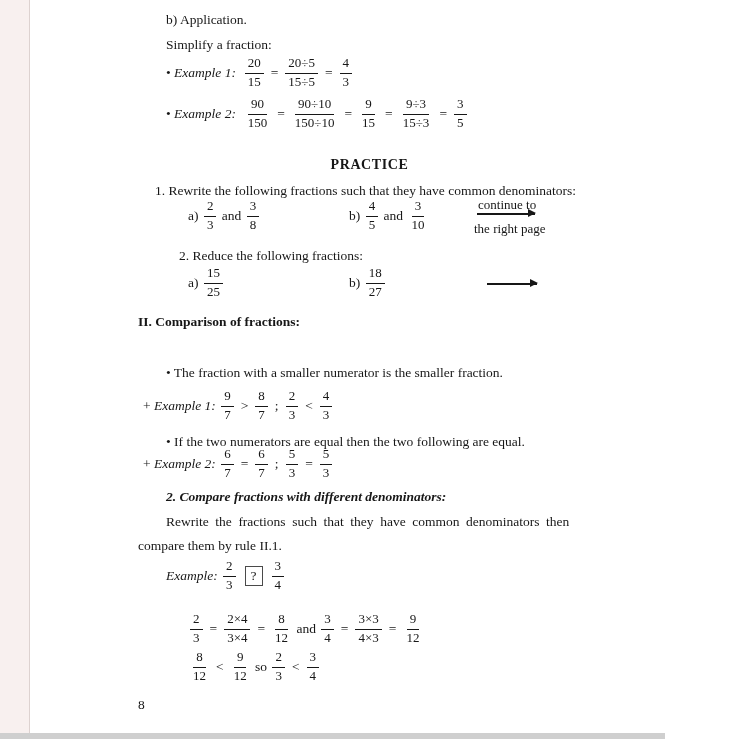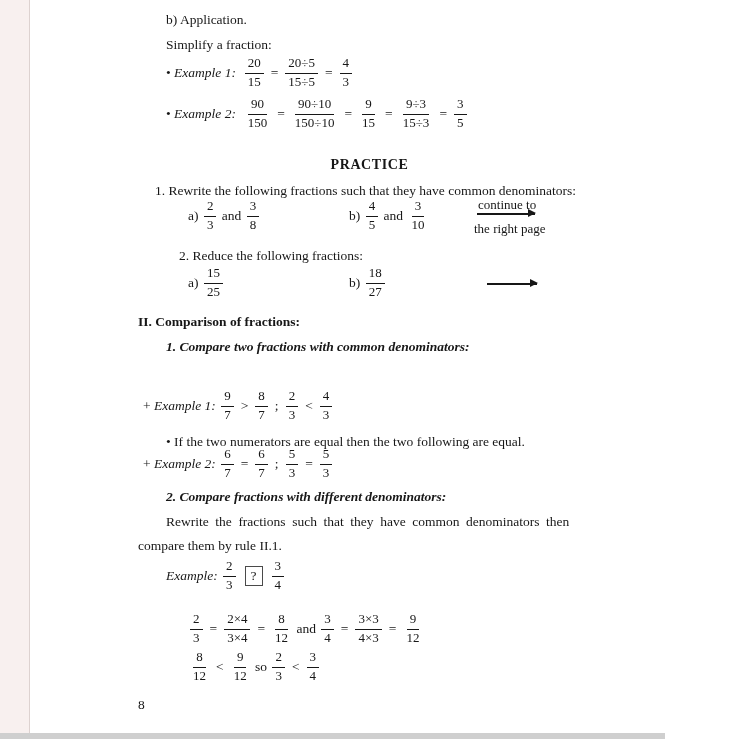--- a/index.html
+++ b/index.html
@@ -98,21 +98,21 @@
       <span class="txt">a) </span>
       <span class="frac"><span class="num">15</span><span class="den">25</span></span>
     </div>
   <div class="mrow" style="left:349px; top:265px;">
       <span class="txt">b) </span>
       <span class="frac"><span class="num">18</span><span class="den">27</span></span>
     </div>
   <div class="harrow" style="left:487px; top:283px; width:50px;"></div>
 
   <div class="t b" style="left:138px; top:314px;">II. Comparison of fractions:</div>
-  <div class="t bi" style="left:166px; top:339px;">1. Compare two fractions with common denominators:</div>
+  <div class="t" style="left:166px; top:365px;">• The fraction with a smaller numerator is the smaller fraction.</div>
   <div class="mrow" style="left:143px; top:388px;">
       <span class="txt">+ </span>
       <span class="it">Example 1: </span>
       <span class="frac"><span class="num">9</span><span class="den">7</span></span>
       <span class="op">&gt;</span>
       <span class="frac"><span class="num">8</span><span class="den">7</span></span>
       <span class="op">;</span>
       <span class="frac"><span class="num">2</span><span class="den">3</span></span>
       <span class="op">&lt;</span>
       <span class="frac"><span class="num">4</span><span class="den">3</span></span>

